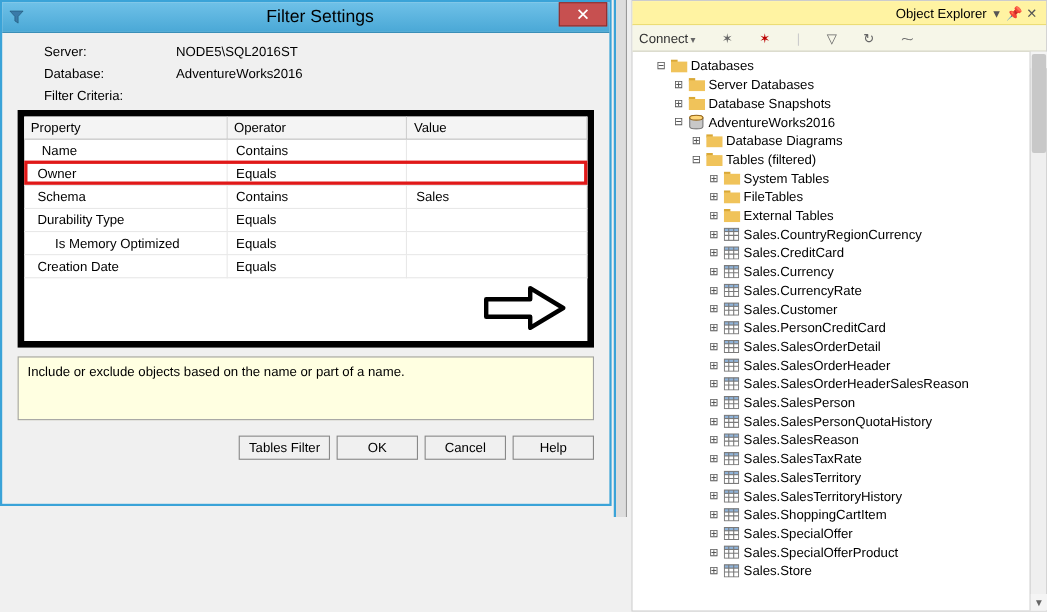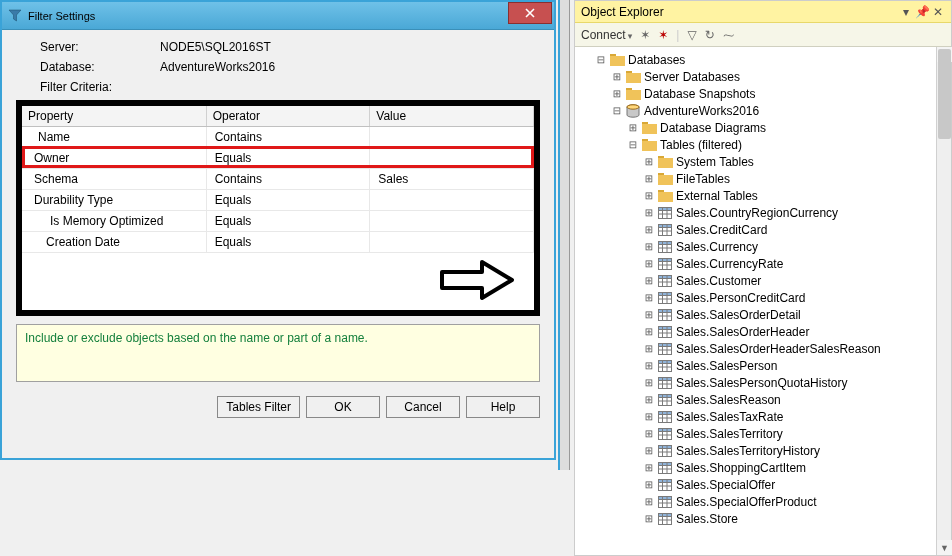--- a/index.html
+++ b/index.html
@@ -12,21 +12,21 @@
 }
 .titlebar {
   height: 28px; background: linear-gradient(#6fc1e8,#4aa8d6);
   display: flex; align-items: center; position: relative;
   border-bottom: 1px solid #3a8fb8;
 }
 .titlebar .funnel {
   width: 26px; height: 26px; display: flex; align-items:center; justify-content:center;
   color: #1a4d6b;
 }
-.titlebar .title-text { flex:1; text-align:left; color:#000; font-size:11px; }
+.titlebar .title-text { flex:1; text-align:center; color:#000; font-size:16px; }
 .titlebar .close-btn {
   width: 44px; height: 22px; background:#c75050; color:#fff;
   display:flex; align-items:center; justify-content:center;
   position:absolute; right:2px; top:0; border:1px solid #8a2f2f;
 }
 
 .dialog-body { padding: 10px 14px 4px 14px; }
 .info-row { display:flex; margin-bottom: 6px; margin-left: 24px; }
 .info-row .lbl { width: 120px; color:#000; }
 .info-row .val { color:#000; }
@@ -44,21 +44,21 @@
   padding:3px 6px; border-bottom:1px solid #e8e8e8; border-right:1px solid #e8e8e8;
   height: 18px;
 }
 .highlight-row {
   position:absolute; left:0; top:40px; width:100%; height:22px;
   border:3px solid #e01818; pointer-events:none;
 }
 
 .hint {
   border:1px solid #a0a0a0; background:#ffffe1; padding:6px 8px;
-  height: 58px; margin-top:8px; color:#15803d;
+  height: 58px; margin-top:8px; color:#000000;
 }
 
 .button-row { display:flex; justify-content:flex-end; gap:6px; padding:10px 14px 0 14px; }
 .button-row button {
   min-width:74px; height:22px; background:#f0f0f0; border:1px solid #888;
   padding:0 8px; cursor:pointer;
 }
 
 
 .arrow {
@@ -69,24 +69,24 @@
 
 
 .explorer {
   position:absolute; left:574px; top:0; width:378px; height:556px;
   background:#fff; border:1px solid #ccc;
 }
 .explorer-title {
   height:22px; background:#fff3a2; display:flex; align-items:center; padding:0 6px;
   border-bottom:1px solid #e8d86a;
 }
-.explorer-title span:first-child { flex:1; }
+.explorer-title span:first-child { flex:1;text-align:right; }
 .explorer-title .winbtn { width:14px; text-align:center; color:#555; cursor:pointer; margin-left:2px; }
 .explorer-toolbar {
-  height:24px; display:flex; align-items:center; gap:8px; padding:0 6px;
+  height:24px; display:flex; align-items:center; gap:24px; padding:0 6px;
   background:#f6f6e8; border-bottom:1px solid #d0d0c0;
 }
 .explorer-toolbar .connect { color:#333; cursor:pointer; }
 .explorer-toolbar .connect::after { content:"▾"; font-size:9px; margin-left:2px; color:#666; }
 .explorer-toolbar .tbicon { color:#666; cursor:pointer; }
 
 .tree-wrap { position:relative; height:calc(100% - 46px); }
 .tree {
   position:absolute; inset:0; overflow:hidden; padding:4px 0 4px 4px;
   border-right:1px solid #d4d4d4;
@@ -184,21 +184,21 @@
               <td style="padding-left: 12px;">Durability Type</td>
               <td style="padding-left: 8px;">Equals</td>
               <td style="padding-left: 8px;"></td>
             </tr>
             <tr>
               <td style="padding-left: 28px;">Is Memory Optimized</td>
               <td style="padding-left: 8px;">Equals</td>
               <td style="padding-left: 8px;"></td>
             </tr>
             <tr>
-              <td style="padding-left: 24px;">Creation Date</td>
+              <td style="padding-left: 12px;">Creation Date</td>
               <td style="padding-left: 8px;">Equals</td>
               <td style="padding-left: 8px;"></td>
             </tr>
           </tbody>
       </table>
       <div class="highlight-row"></div>
     </div>
 
     <div class="hint">Include or exclude objects based on the name or part of a name.</div>
   </div>

